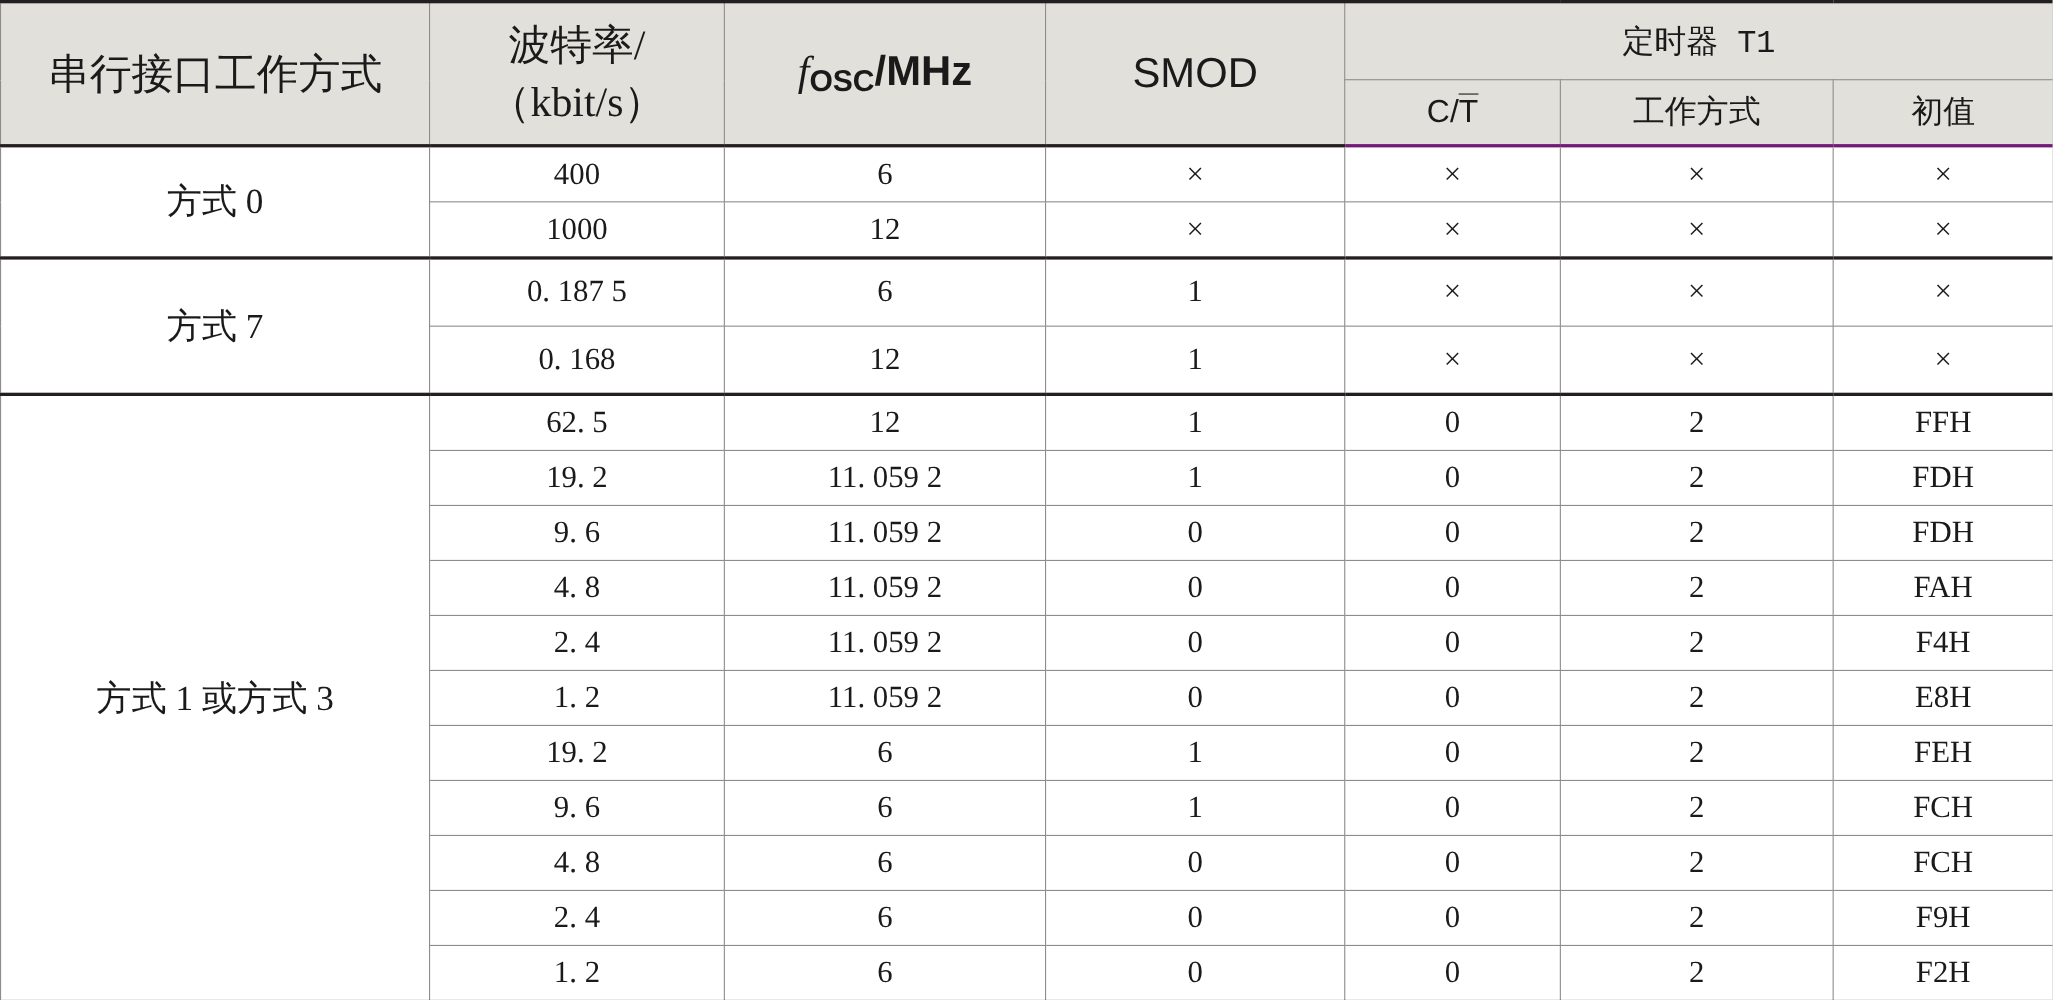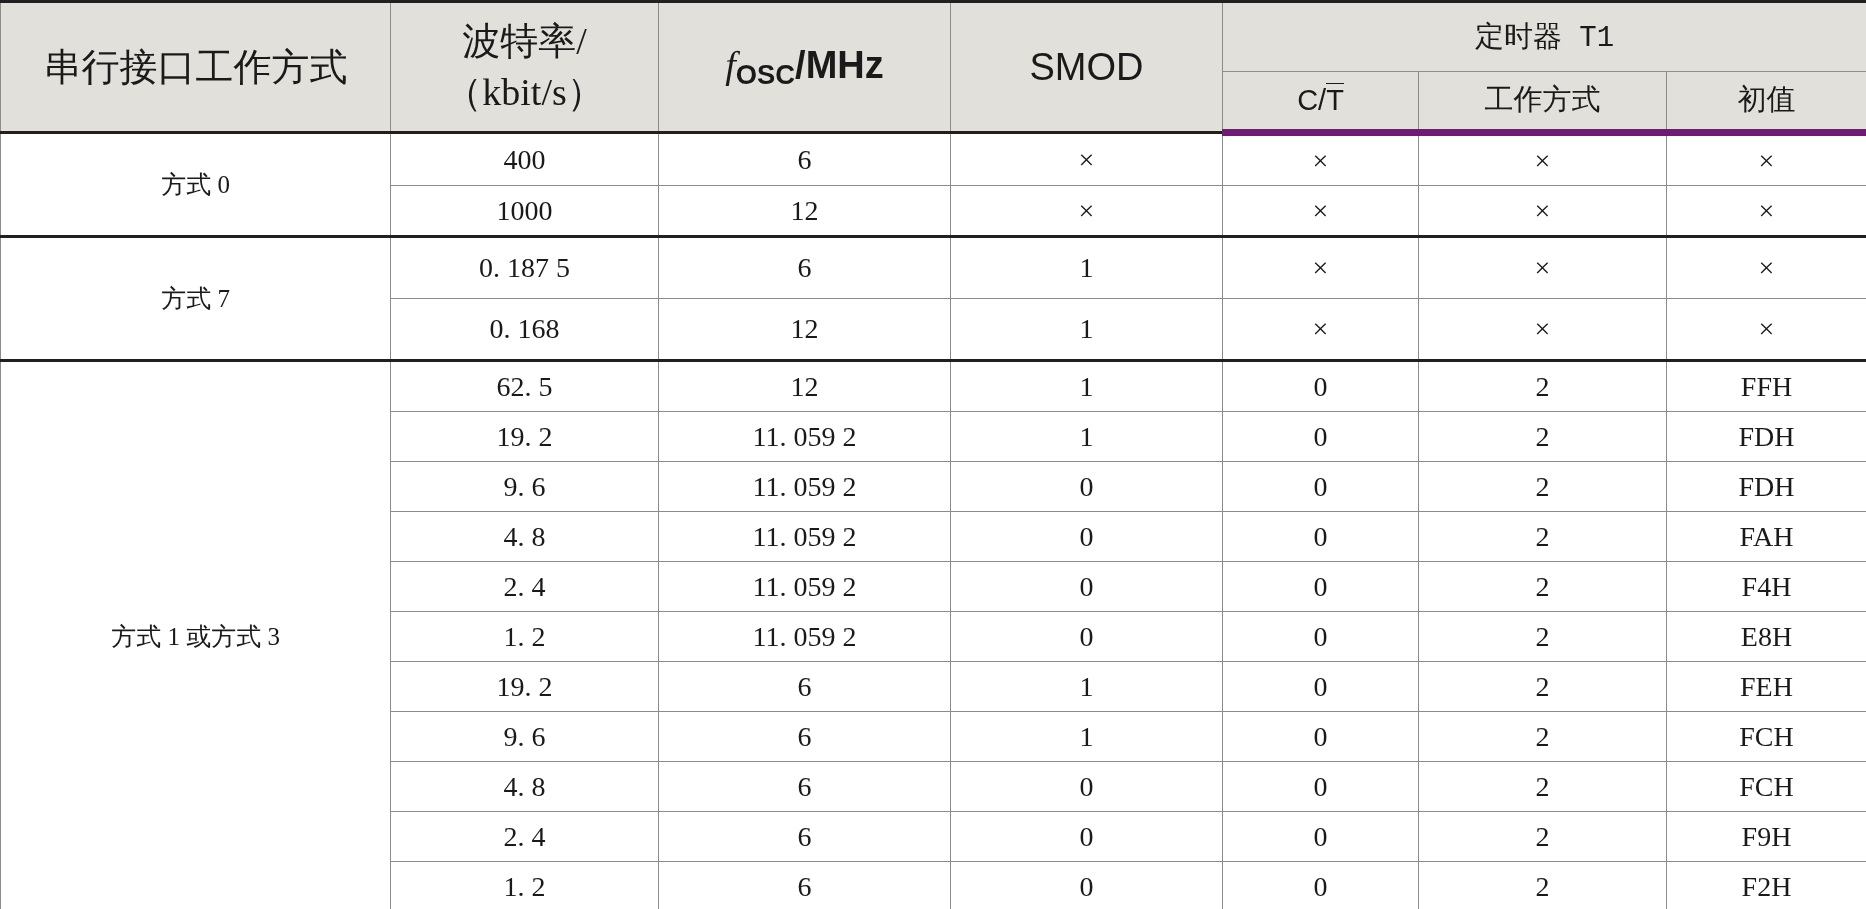--- a/index.html
+++ b/index.html
@@ -43,21 +43,21 @@
   }
   table.baud-table tr.head-row-1 th,
   table.baud-table tr.head-row-1 td {
     background: #e2e0da;
   }
   table.baud-table tr.head-row-2 th {
     background: #e2e0da;
   }
 
   thead tr.head-row-2 th {
-    border-bottom: 7px solid #701a75;
+    border-bottom: 3px solid #701a75;
   }
   thead th.mode-col,
   thead th.baud-col,
   thead th.fosc-col,
   thead th.smod-col {
     border-bottom: 3px solid #231f20;
   }
 
   
   col.c-mode   { width: 390px; }
@@ -84,21 +84,21 @@
 
   td.body-cell {
     height: 49px;
     font-size: 28px;
   }
   td.body-cell.tall {
     height: 60px;
   }
 
   td.mode-label {
-    font-size: 25px;
+    font-size: 32px;
   }
 
   .group-sep-top {
     border-top: 3px solid #231f20 !important;
   }
 
   .sans {
     font-family: "Liberation Sans", sans-serif;
     font-weight: bold;
   }

